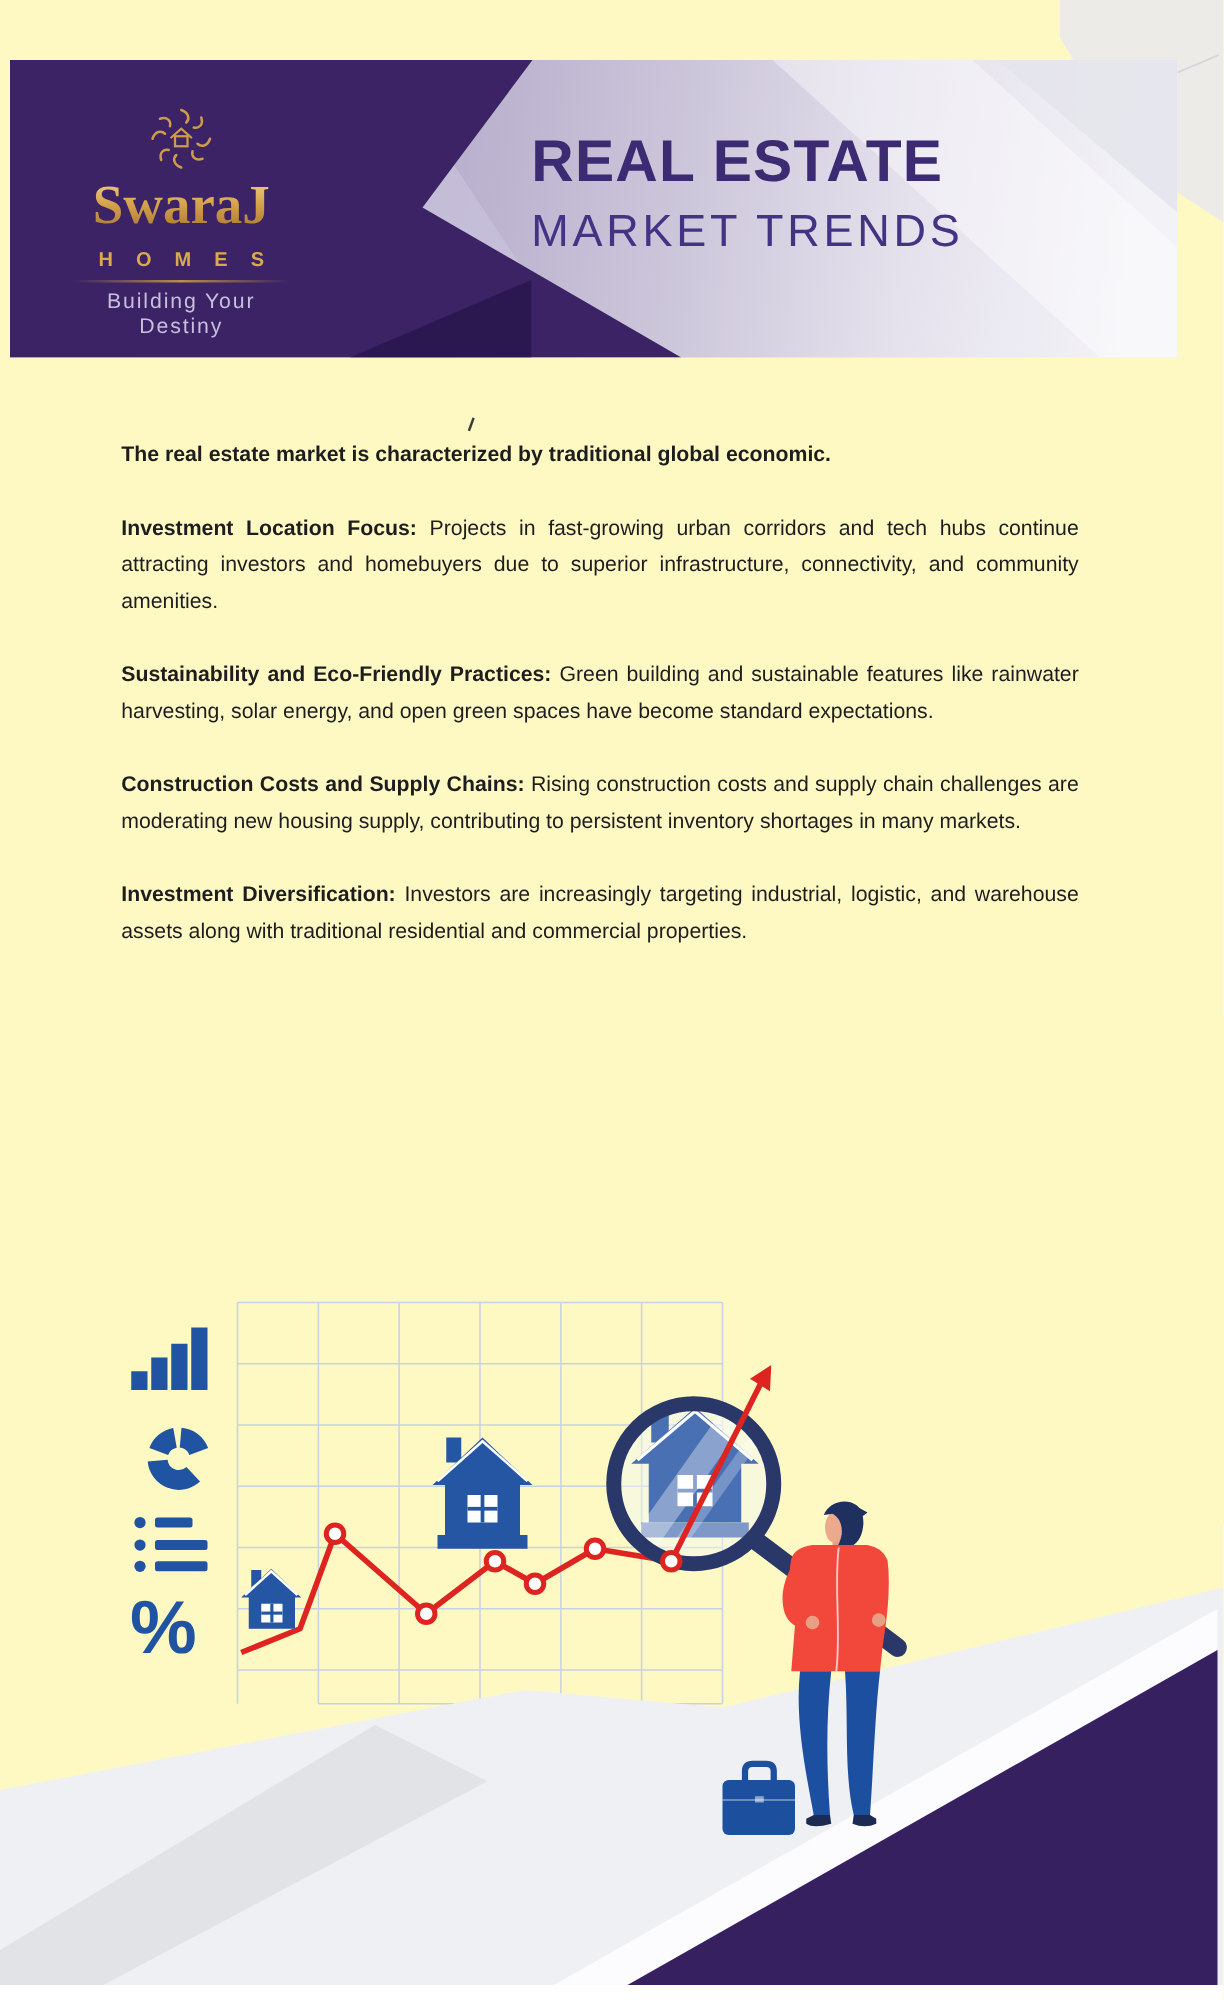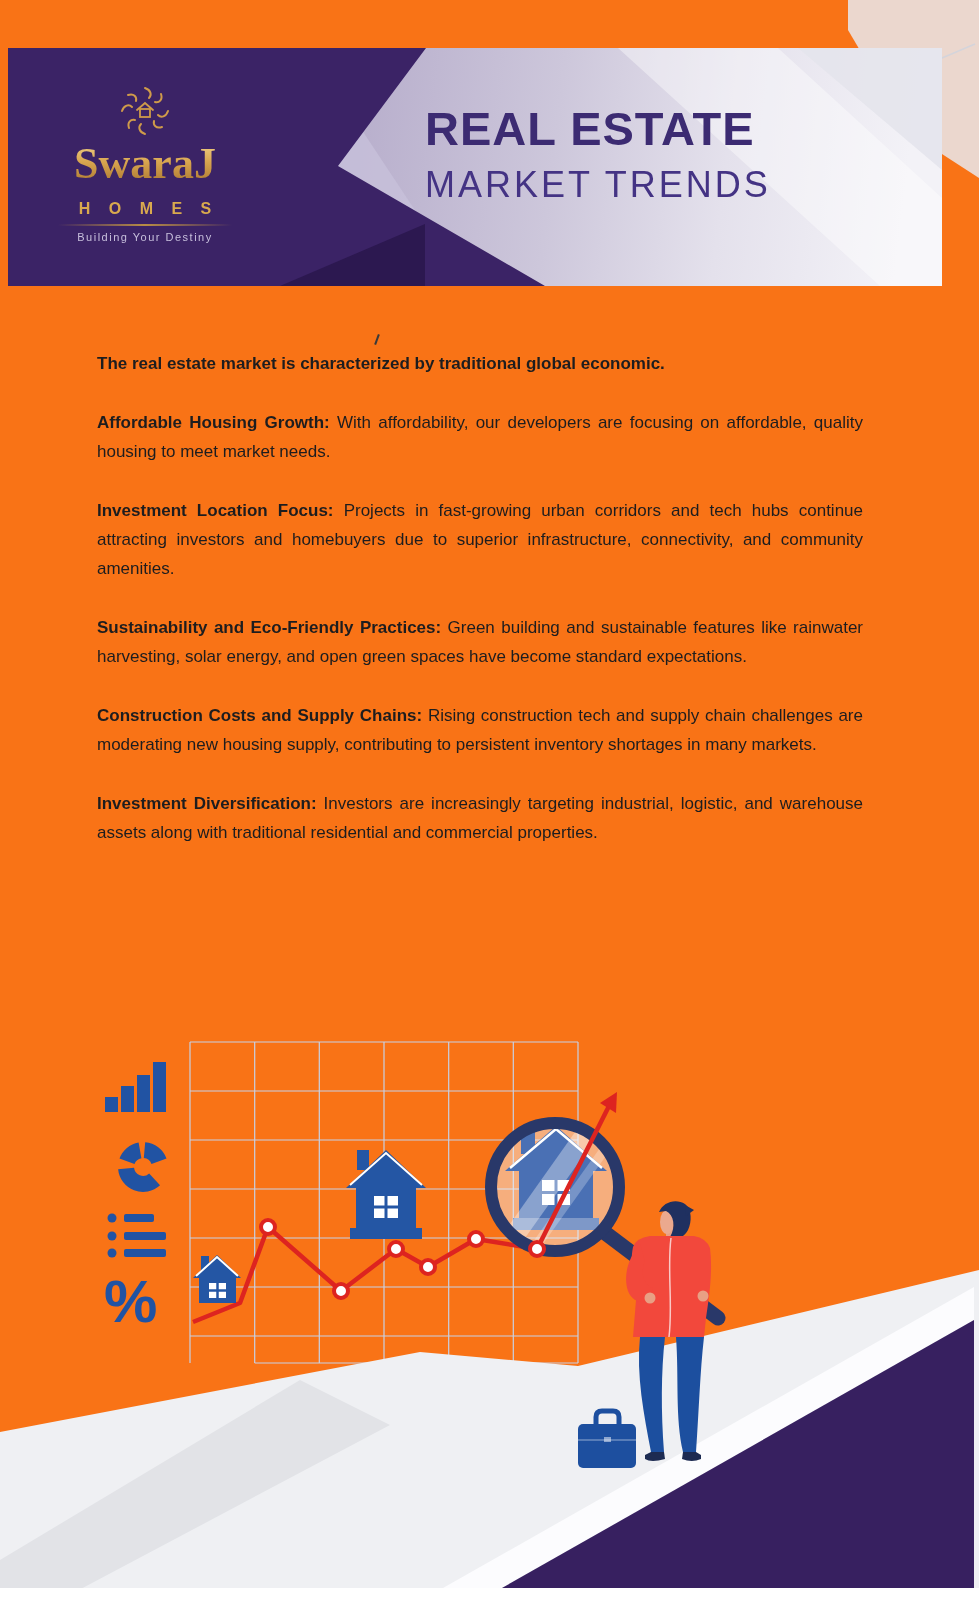--- a/index.html
+++ b/index.html
@@ -1,33 +1,33 @@
 <!DOCTYPE html>
 <html><head>
 <meta charset="utf-8">
 <style>
   html,body{margin:0;padding:0;background:#fff;}
-  .page{position:relative;width:979px;height:1600px;background:#f97316;overflow:hidden;
+  .page{position:relative;width:979px;height:1600px;background:#fef9c3;overflow:hidden;
         font-family:"Liberation Sans",sans-serif;}
 
   
   .corner-band{position:absolute;left:0;top:0;width:979px;height:320px;pointer-events:none;}
 
   
   .banner{position:absolute;left:8px;top:48px;width:934px;height:238px;
           background:linear-gradient(97deg,#b3aac9 0%,#b9b0cd 38%,#cdc7db 58%,#e4e1ec 76%,#f3f2f7 95%);}
   .banner-shapes{position:absolute;left:0;top:0;width:934px;height:238px;}
   .logo{position:absolute;left:42px;top:34px;width:190px;text-align:center;}
   .logo .emblem{display:block;margin:0 auto 2px;}
   .brand{font-family:"Liberation Serif",serif;font-size:44px;line-height:44px;font-weight:bold;
          background:linear-gradient(180deg,#f3d28b 0%,#d8a54f 45%,#a8742f 100%);
          -webkit-background-clip:text;background-clip:text;color:transparent;}
   .homes{font-size:16px;letter-spacing:7px;color:#d9a94e;font-weight:bold;margin-top:14px;padding-left:7px;}
   .gold-line{height:2px;background:linear-gradient(90deg,rgba(185,141,69,0),#b98d45,rgba(185,141,69,0));margin:6px 8px 5px;}
-  .tagline{font-size:11px;color:#c7bfdc;letter-spacing:1.5px;}
+  .tagline{font-size:17px;color:#c7bfdc;letter-spacing:1.5px;}
   .titles{position:absolute;left:417px;top:56px;}
   .t1{font-size:47px;line-height:50px;font-weight:800;color:#3c2b72;letter-spacing:1px;}
   .t2{font-size:36px;line-height:48px;font-weight:300;color:#443384;letter-spacing:3px;margin-top:7px;}
 
   
   .tick{position:absolute;left:376px;top:334px;width:2px;height:11px;background:#3a3a3a;
         transform:rotate(20deg);}
   .content{position:absolute;left:97px;top:349px;width:766px;color:#1d1d1f;}
   .content p{margin:0 0 30px;font-size:17px;line-height:29px;text-align:justify;}
   .content .intro{font-weight:bold;text-align:left;}
@@ -85,27 +85,26 @@
       <div class="t2">MARKET TRENDS</div>
     </div>
   </div>
 
   <div class="tick"></div>
 
   <main class="content">
     <p class="intro">The real estate market is characterized by traditional global economic.</p>
     <div id="sections">
 
-    <p class="para"><strong class="plabel">Affordable Housing Growth:</strong> <span class="ptext">With affordability, our developers are focusing on affordable, quality housing to meet market needs.</span></p>
 
     <p class="para"><strong class="plabel">Investment Location Focus:</strong> <span class="ptext">Projects in fast-growing urban corridors and tech hubs continue attracting investors and homebuyers due to superior infrastructure, connectivity, and community amenities.</span></p>
 
     <p class="para"><strong class="plabel">Sustainability and Eco-Friendly Practices:</strong> <span class="ptext">Green building and sustainable features like rainwater harvesting, solar energy, and open green spaces have become standard expectations.</span></p>
 
-    <p class="para"><strong class="plabel">Construction Costs and Supply Chains:</strong> <span class="ptext">Rising construction tech and supply chain challenges are moderating new housing supply, contributing to persistent inventory shortages in many markets.</span></p>
+    <p class="para"><strong class="plabel">Construction Costs and Supply Chains:</strong> <span class="ptext">Rising construction costs and supply chain challenges are moderating new housing supply, contributing to persistent inventory shortages in many markets.</span></p>
 
     <p class="para"><strong class="plabel">Investment Diversification:</strong> <span class="ptext">Investors are increasingly targeting industrial, logistic, and warehouse assets along with traditional residential and commercial properties.</span></p>
   </div>
   </main>
 
   <svg class="illustration" viewBox="0 0 979 600">
 
     <g stroke="#c7d1e5" stroke-width="1.2">
       <line x1="190" y1="42" x2="190" y2="363"></line>
         <line x1="254.7" y1="42" x2="254.7" y2="363"></line>

